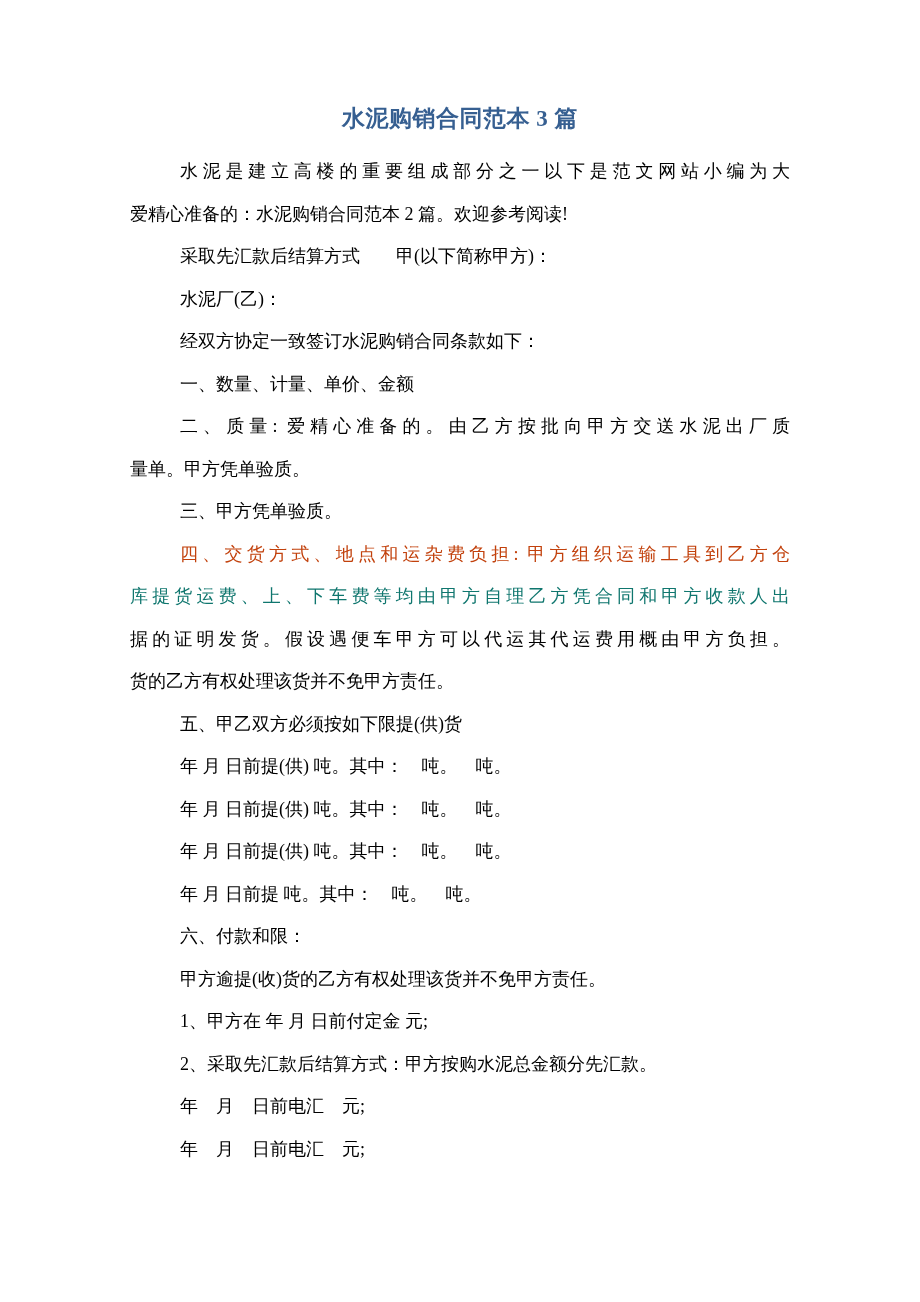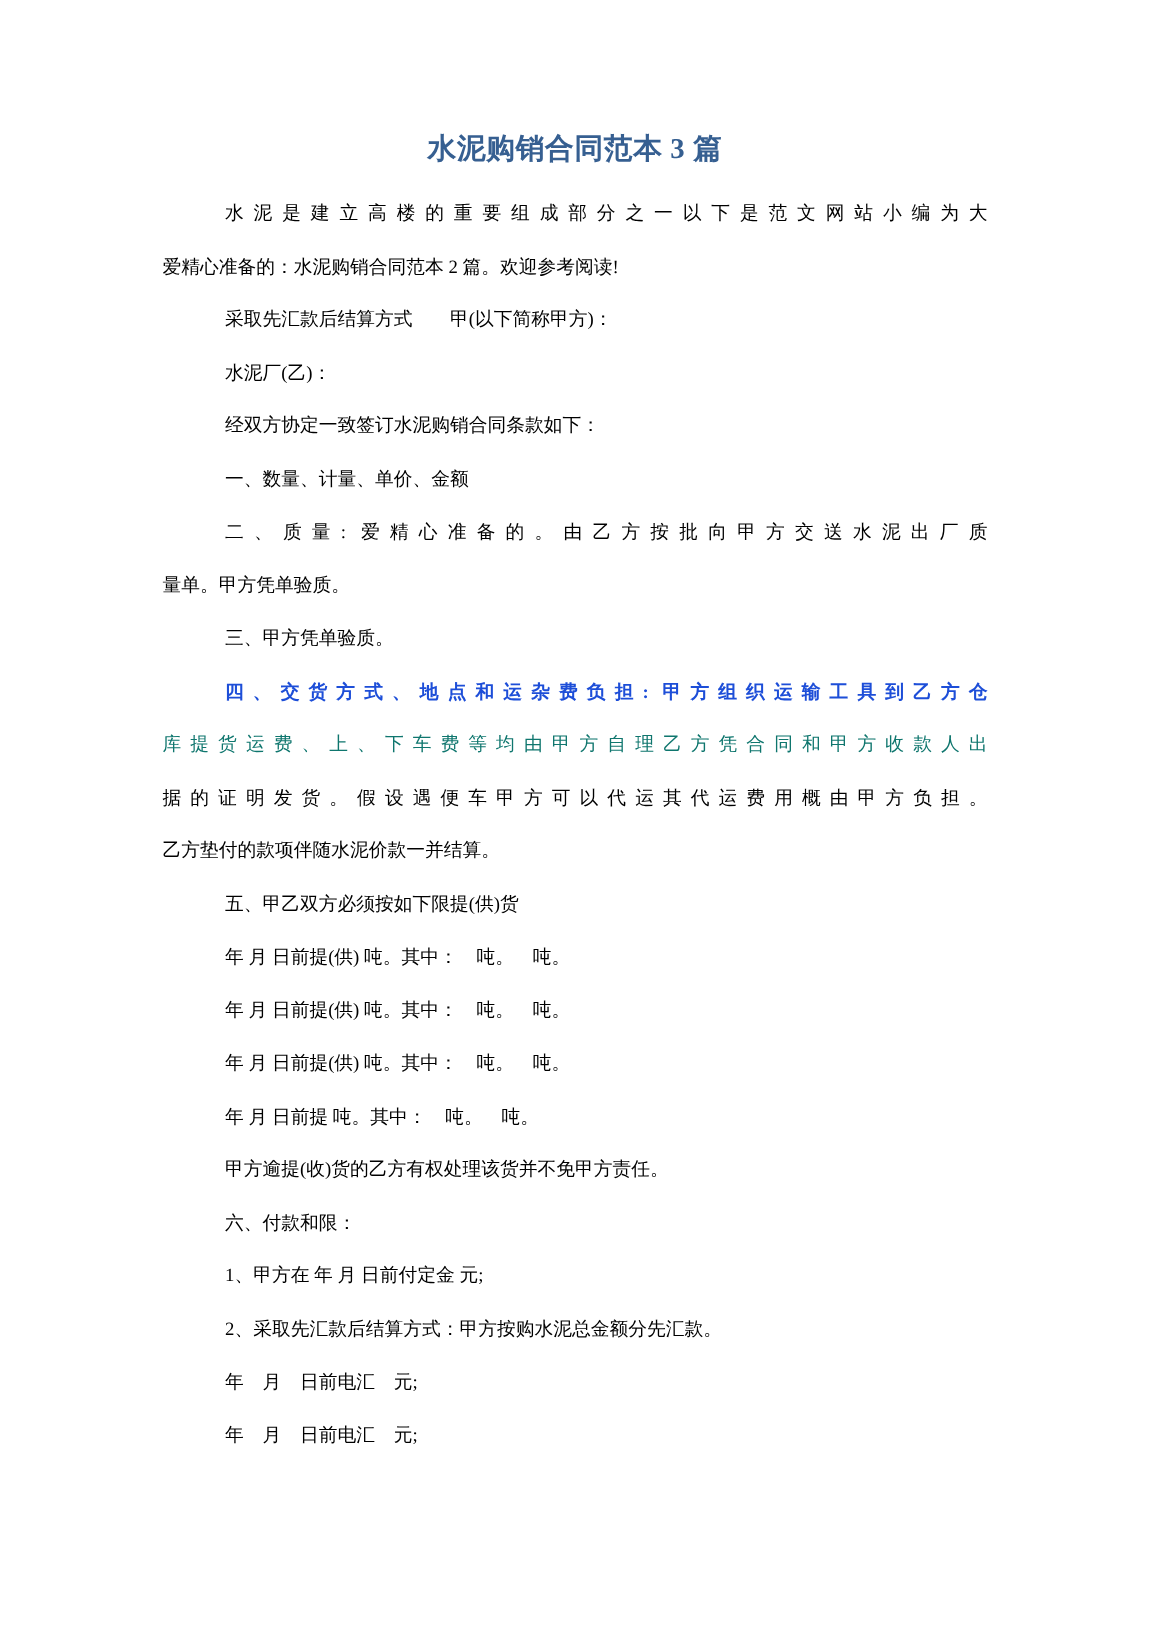--- a/index.html
+++ b/index.html
@@ -29,21 +29,21 @@
     font-weight: bold;
     color: #365f91;
     letter-spacing: 0.5px;
   }
   .doc-body {
     margin: 9px 130px 0 130px;
     width: 660px;
     color: #000000;
   }
   .line {
-    font-size: 15px;
+    font-size: 18px;
     line-height: 42.5px;
     height: 42.5px;
     white-space: nowrap;
     text-align: left;
     color: #000000;
   }
   .line.indent {
     text-indent: 50px;
   }
   .line.fill {
@@ -59,29 +59,29 @@
   <div class="doc-body">
       <div class="line indent fill" style="color: rgb(0, 0, 0);">水泥是建立高楼的重要组成部分之一以下是范文网站小编为大</div>
       <div class="line" style="color: rgb(0, 0, 0);">爱精心准备的：水泥购销合同范本 2 篇。欢迎参考阅读!</div>
       <div class="line indent" style="color: rgb(0, 0, 0);">采取先汇款后结算方式　　甲(以下简称甲方)：</div>
       <div class="line indent" style="color: rgb(0, 0, 0);">水泥厂(乙)：</div>
       <div class="line indent" style="color: rgb(0, 0, 0);">经双方协定一致签订水泥购销合同条款如下：</div>
       <div class="line indent" style="color: rgb(0, 0, 0);">一、数量、计量、单价、金额</div>
       <div class="line indent fill" style="color: rgb(0, 0, 0);">二、质量: 爱精心准备的。由乙方按批向甲方交送水泥出厂质</div>
       <div class="line" style="color: rgb(0, 0, 0);">量单。甲方凭单验质。</div>
       <div class="line indent" style="color: rgb(0, 0, 0);">三、甲方凭单验质。</div>
-      <div class="line indent fill" style="color: #1d4ed8; font-weight: bold;">四、交货方式、地点和运杂费负担: 甲方组织运输工具到乙方仓</div>
+      <div class="line indent fill" style="color: #c2410c;">四、交货方式、地点和运杂费负担: 甲方组织运输工具到乙方仓</div>
       <div class="line fill" style="color: #0f766e;">库提货运费、上、下车费等均由甲方自理乙方凭合同和甲方收款人出</div>
       <div class="line fill" style="color: rgb(0, 0, 0);">据的证明发货。假设遇便车甲方可以代运其代运费用概由甲方负担。</div>
-      <div class="line" style="color: rgb(0, 0, 0);">乙方垫付的款项伴随水泥价款一并结算。</div>
+      <div class="line" style="color: rgb(0, 0, 0);">货的乙方有权处理该货并不免甲方责任。</div>
       <div class="line indent" style="color: rgb(0, 0, 0);">五、甲乙双方必须按如下限提(供)货</div>
       <div class="line indent" style="color: rgb(0, 0, 0);">年 月 日前提(供) 吨。其中：　吨。　吨。</div>
       <div class="line indent" style="color: rgb(0, 0, 0);">年 月 日前提(供) 吨。其中：　吨。　吨。</div>
       <div class="line indent" style="color: rgb(0, 0, 0);">年 月 日前提(供) 吨。其中：　吨。　吨。</div>
       <div class="line indent" style="color: rgb(0, 0, 0);">年 月 日前提 吨。其中：　吨。　吨。</div>
+      <div class="line indent" style="color: rgb(0, 0, 0);">六、付款和限：</div>
       <div class="line indent" style="color: rgb(0, 0, 0);">甲方逾提(收)货的乙方有权处理该货并不免甲方责任。</div>
-      <div class="line indent" style="color: rgb(0, 0, 0);">六、付款和限：</div>
       <div class="line indent" style="color: rgb(0, 0, 0);">1、甲方在 年 月 日前付定金 元;</div>
       <div class="line indent" style="color: rgb(0, 0, 0);">2、采取先汇款后结算方式：甲方按购水泥总金额分先汇款。</div>
       <div class="line indent" style="color: rgb(0, 0, 0);">年　月　日前电汇　元;</div>
       <div class="line indent" style="color: rgb(0, 0, 0);">年　月　日前电汇　元;</div>
     </div>
 </div>
 
 </body></html>

